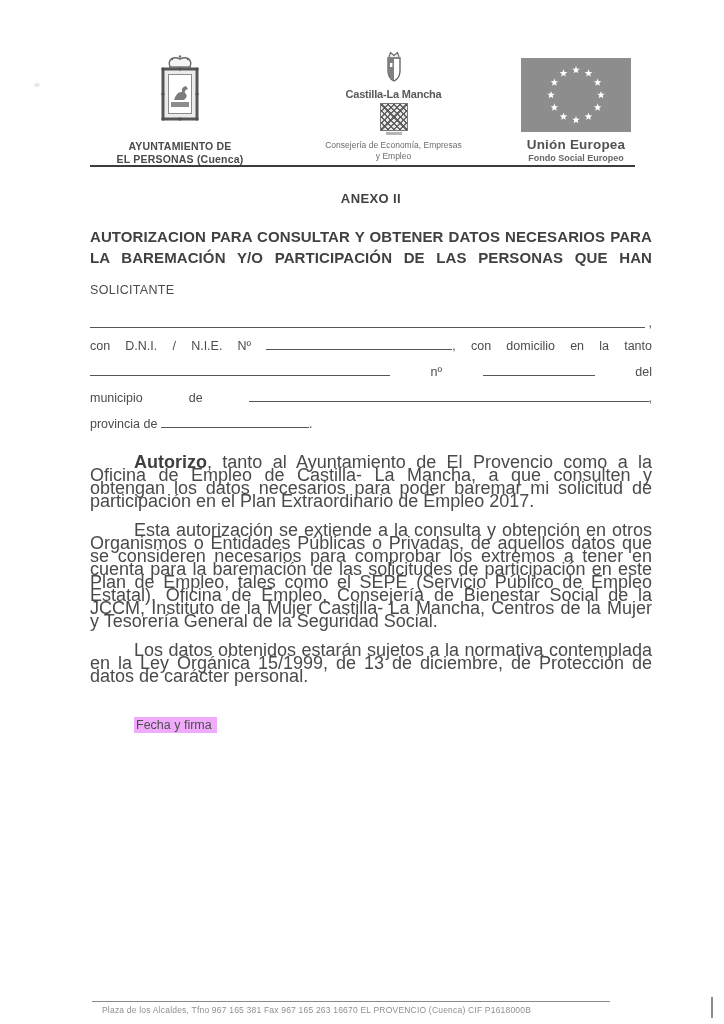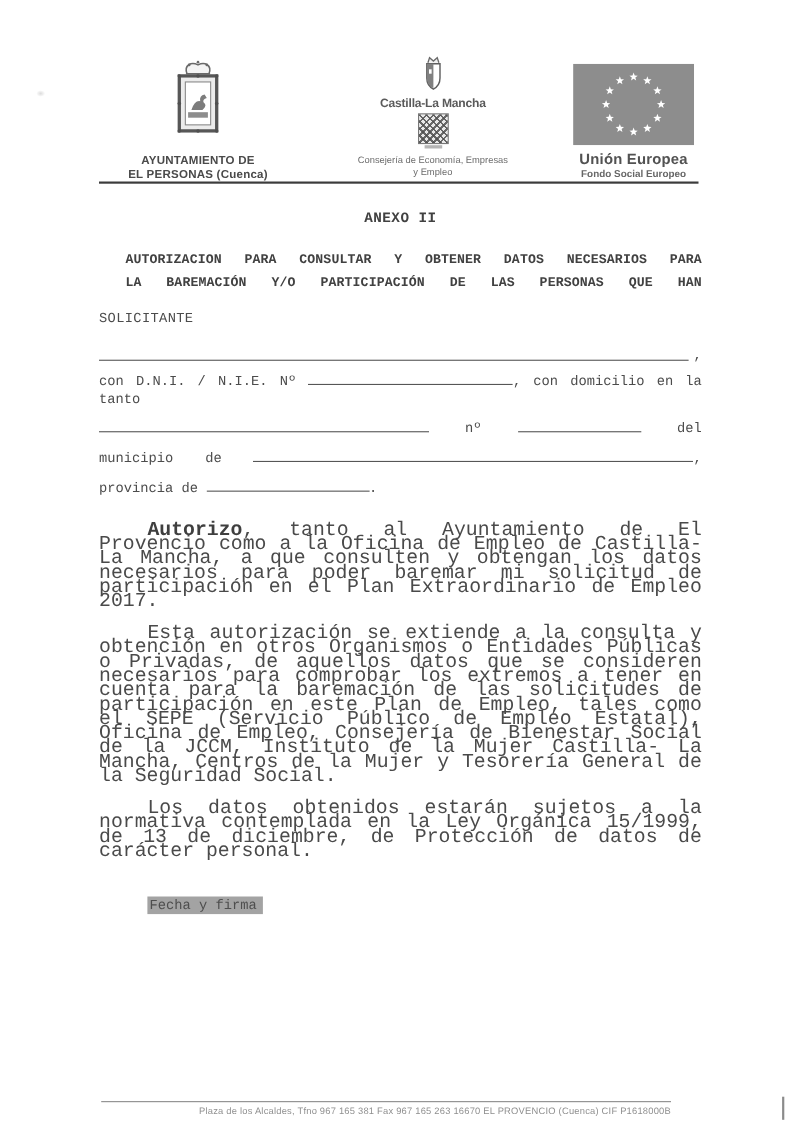--- a/index.html
+++ b/index.html
@@ -20,40 +20,40 @@
   .clm-checker{width:26px;height:26px;margin:3px auto 1px auto;border:1px solid #777;
     background-image:
       repeating-linear-gradient(45deg,rgba(80,80,80,.85) 0 1.6px,rgba(255,255,255,0) 1.6px 4.4px),
       repeating-linear-gradient(-45deg,#6a6a6a 0 1.6px,#e8e8e8 1.6px 4.4px);}
   .clm-microtext{width:16px;height:3px;margin:0 auto;background:#b5b5b5;}
   .clm-dept{margin-top:5px;font-size:8.5px;color:#6c6c6c;line-height:10.5px;text-align:center;}
   .eu-name{margin-top:5px;font-size:13.5px;font-weight:bold;color:#525252;letter-spacing:.2px;}
   .eu-sub{font-size:9px;font-weight:bold;color:#666;margin-top:1px;}
   .divider{position:absolute;left:90px;right:89px;top:165px;border-top:2px solid #3c3c3c;}
   
-  .content{position:absolute;left:90px;right:86px;top:191px;font-family:Liberation Mono, monospace;}
+  .content{position:absolute;left:90px;right:72px;top:191px;}
   .annex-title{text-align:center;font-weight:bold;font-size:13px;color:#414141;letter-spacing:.4px;}
-  .doc-title{margin-top:20px;font-weight:bold;font-size:12px;color:#414141;margin-left:24px;}
+  .doc-title{margin-top:20px;font-weight:bold;font-size:15px;color:#414141;}
   .doc-title .tline{text-align:justify;text-align-last:justify;line-height:21px;letter-spacing:.1px;}
   .applicant{margin-top:15px;font-size:12.5px;color:#4c4c4c;letter-spacing:.3px;}
   .fline{font-size:12.5px;color:#4c4c4c;margin-top:9px;line-height:16px;}
   .just{text-align:justify;text-align-last:justify;}
   .blank{display:inline-block;height:12px;border-bottom:1.3px solid #565656;}
   .w186{width:186px;} .w300{width:300px;} .w112{width:112px;} .w400{width:400px;} .w148{width:148px;}
   .nameline{display:flex;align-items:flex-end;margin-top:17px;}
   .nameline .blank{flex:1;height:13px;}
   .nameline .comma{margin-left:4px;font-size:12.5px;line-height:10px;}
   .para{font-size:18px;line-height:13px;text-align:justify;text-indent:44px;color:#4a4a4a;margin:0;}
   .p1{margin-top:24px;} .p2{margin-top:16px;} .p3{margin-top:16px;}
   .para b{color:#3f3f3f;}
   .sign-label{display:inline-block;margin-top:34px;margin-left:44px;font-size:12.5px;color:#4e4e4e;
-    background:#a3a3a3;padding:1px 5px 1px 2px;}
+    background:#f0abfc;padding:1px 5px 1px 2px;}
   
   .footer{position:absolute;left:92px;top:1001px;width:518px;border-top:1px solid #8a8a8a;}
-  .footer-text{padding:3px 0 0 10px;font-size:8.5px;color:#8f8f8f;letter-spacing:.2px;white-space:nowrap;text-align:right;}
+  .footer-text{padding:3px 0 0 10px;font-size:8.5px;color:#8f8f8f;letter-spacing:.2px;white-space:nowrap;}
   
   .smudge{position:absolute;left:33px;top:82px;width:8px;height:6px;border-radius:50%;
     background:radial-gradient(closest-side,#dcdcdc,rgba(255,255,255,0));}
   .edge-tick{position:absolute;left:711px;top:997px;width:2px;height:21px;background:#8b8b8b;}
   svg{display:block;margin:0 auto;}
 </style>
 </head>
 <body>
 
 <div class="page">

